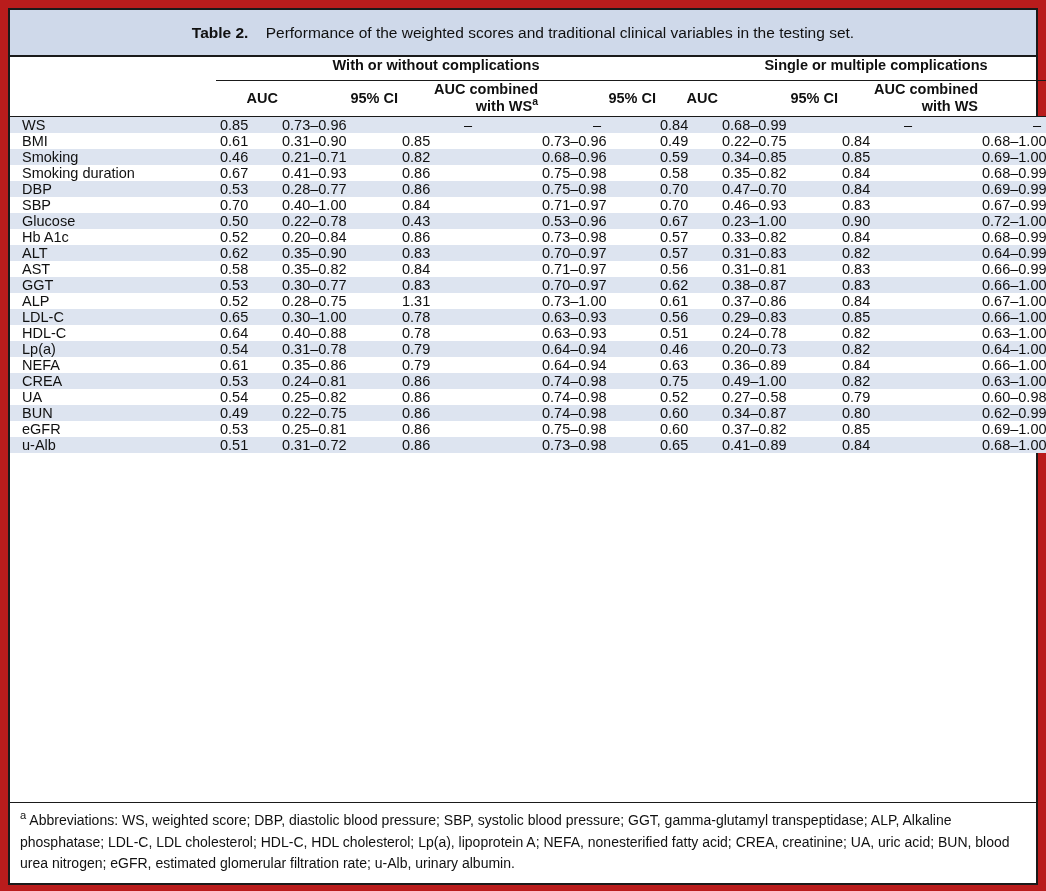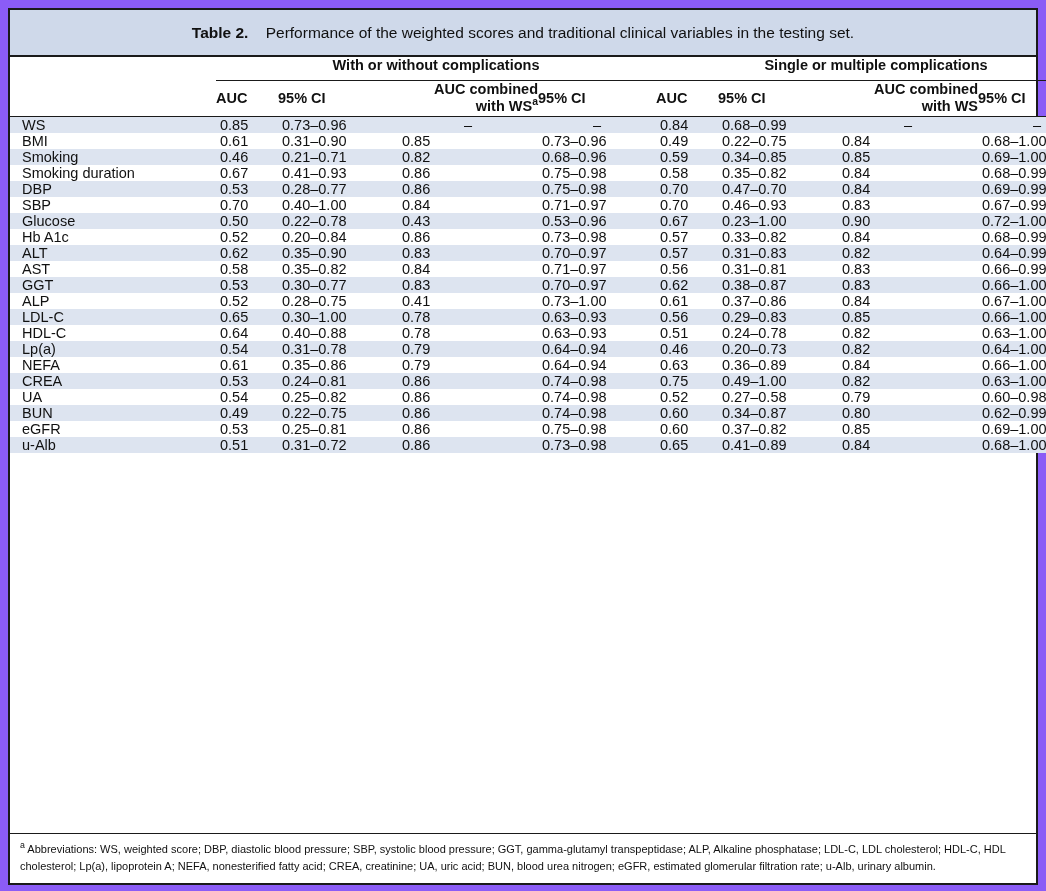--- a/index.html
+++ b/index.html
@@ -9,21 +9,21 @@
   }
   body {
     font-family: "Liberation Sans", sans-serif;
     color: #1a1a1a;
   }
   #page {
     width: 1046px;
     height: 891px;
     box-sizing: border-box;
     padding: 8px 8px 6px 8px;
-    background: #8b5cf6;
+    background: #b91c1c;
     position: relative;
   }
   .table-frame {
     border: 2px solid #1a1a1a;
     box-sizing: border-box;
     width: 1030px;
     height: 877px;
     display: flex;
     flex-direction: column;
     background: #ffffff;
@@ -86,21 +86,21 @@
   }
   .sub-head {
     font-weight: bold;
     font-size: 14.5px;
     padding: 10px 4px 9px 4px;
     color: #111;
     vertical-align: bottom;
     line-height: 1.18;
   }
   .sub-head.left { text-align: left; padding-left: 4px;}
-  .sub-head.center { text-align: left; }
+  .sub-head.center { text-align: right; }
   .sub-head.two-line { text-align: right; }
   sup { font-size: 0.72em; vertical-align: super; line-height: 0; }
 
   .head-rule-row td {
     border-bottom: 1px solid #1a1a1a;
     height: 0;
     padding: 0;
   }
   
   .body-wrap {
@@ -122,21 +122,21 @@
     text-align: left;
     padding-left: 4px;
   }
   tbody td.dash {
     text-align: center;
   }
   
   .footnote {
     border-top: 1.5px solid #1a1a1a;
     background: #ffffff;
-    font-size: 11px;
+    font-size: 14px;
     line-height: 1.55;
     padding: 7px 14px 8px 10px;
     color: #111;
     margin-top: 44px;
   }
   .footnote sup { font-size: 0.8em; }
 </style>
 </head>
 <body>
 
@@ -330,21 +330,21 @@
               <td class="num">0.70–0.97</td>
               <td class="num">0.62</td>
               <td class="num">0.38–0.87</td>
               <td class="num">0.83</td>
               <td class="num">0.66–1.00</td>
             </tr>
             <tr class="row-even">
               <td class="lbl">ALP</td>
               <td class="num">0.52</td>
               <td class="num">0.28–0.75</td>
-              <td class="num">0.41</td>
+              <td class="num">1.31</td>
               <td class="num">0.73–1.00</td>
               <td class="num">0.61</td>
               <td class="num">0.37–0.86</td>
               <td class="num">0.84</td>
               <td class="num">0.67–1.00</td>
             </tr>
             <tr class="row-odd">
               <td class="lbl">LDL-C</td>
               <td class="num">0.65</td>
               <td class="num">0.30–1.00</td>

